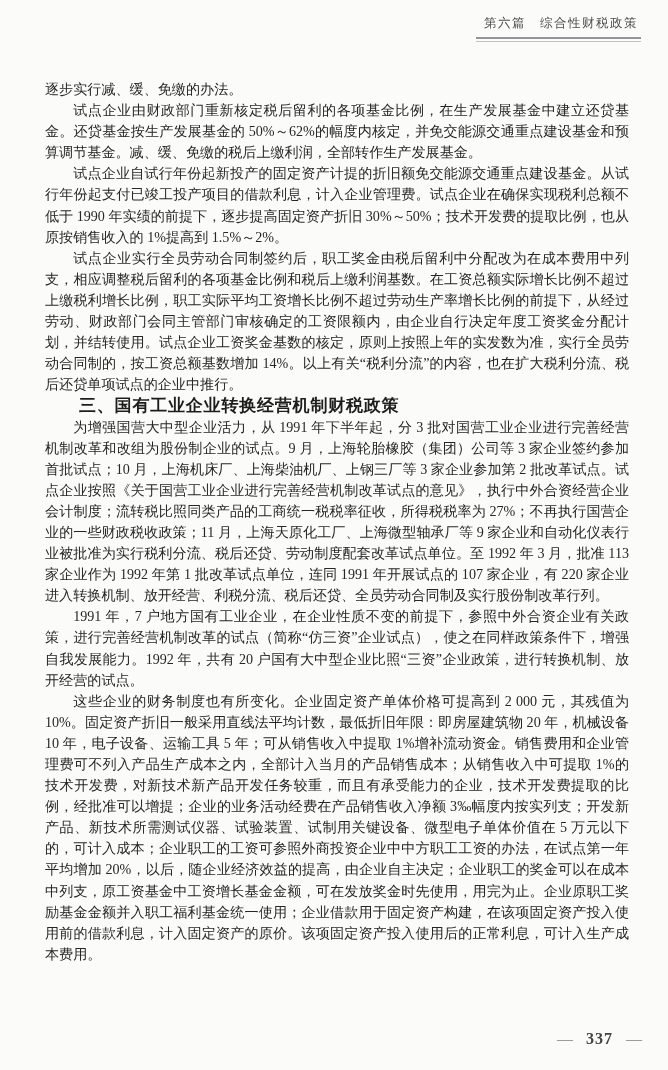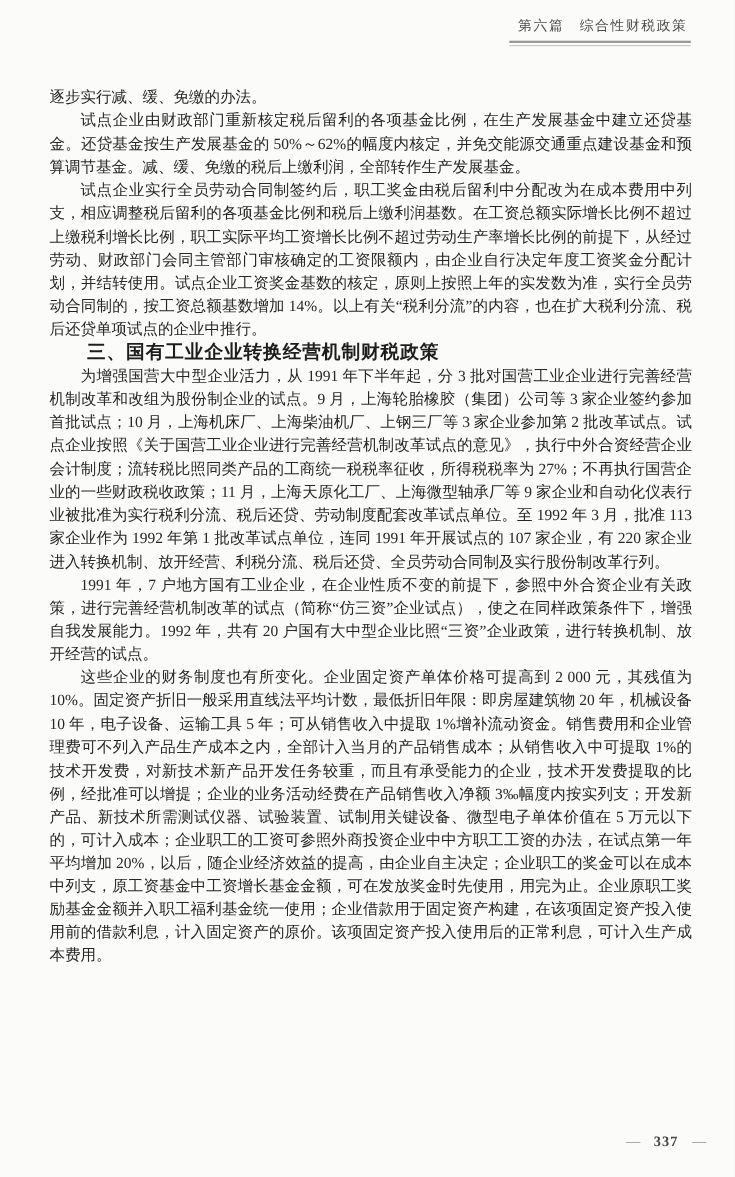--- a/index.html
+++ b/index.html
@@ -7,21 +7,21 @@
     position:relative;
     width:668px;height:1070px;
     margin:0 auto;
     background:#fbfbf9;
     overflow:hidden;
     font-family:"Liberation Serif","DejaVu Serif",serif;
     box-sizing:border-box;
   }
   .running-header{
     position:absolute;
-    top:15px;right:40px;
+    top:15px;right:27px;
     font-size:12.5px;
     color:#4d4d4b;
     letter-spacing:1.5px;
     padding:0 3px 5px 8px;
     border-bottom:2px solid #94949a;
   }
   .running-header::after{
     content:"";
     position:absolute;left:0;right:0;bottom:-5px;
     height:1px;background:#c2c2be;
@@ -31,52 +31,53 @@
     left:45px;top:52px;width:584px;
     font-size:14.1px;
     line-height:21.1px;
     color:#262624;
     text-align:justify;
     text-justify:inter-ideograph;
   }
   .body-text p{margin:0;text-indent:2em;}
   .body-text p.no-indent{text-indent:0;margin-top:27px;}
   .section-heading{
-    font-family:Liberation Mono, monospace;
+    font-family:Liberation Sans, sans-serif;
     font-weight:700;
     font-size:17px;
     letter-spacing:0.8px;
     color:#1d1d1b;
     margin:14px 0 12px 0;
     text-indent:0;
   }
   .page-footer{
     position:absolute;
     top:1030px;right:24px;
-    font-size:13px;
+    font-size:16px;
     color:#7a7a7c;
   }
   .page-footer .dash{color:#8b8b8d;padding:0 2px;}
   .page-footer .num{
     color:#434345;
     font-weight:bold;
     letter-spacing:1px;
     padding:0 7px;
   }
 </style>
 </head>
 <body>
 
 <div class="page">
 
   <div class="running-header">第六篇　综合性财税政策</div>
 
   <div class="body-text">
     <p class="no-indent">逐步实行减、缓、免缴的办法。</p>
     <p>试点企业由财政部门重新核定税后留利的各项基金比例，在生产发展基金中建立还贷基金。还贷基金按生产发展基金的 50%～62%的幅度内核定，并免交能源交通重点建设基金和预算调节基金。减、缓、免缴的税后上缴利润，全部转作生产发展基金。</p>
+    <p>试点企业自试行年份起新投产的固定资产计提的折旧额免交能源交通重点建设基金。从试行年份起支付已竣工投产项目的借款利息，计入企业管理费。试点企业在确保实现税利总额不低于 1990 年实绩的前提下，逐步提高固定资产折旧 30%～50%；技术开发费的提取比例，也从原按销售收入的 1%提高到 1.5%～2%。</p>
     <p>试点企业实行全员劳动合同制签约后，职工奖金由税后留利中分配改为在成本费用中列支，相应调整税后留利的各项基金比例和税后上缴利润基数。在工资总额实际增长比例不超过上缴税利增长比例，职工实际平均工资增长比例不超过劳动生产率增长比例的前提下，从经过劳动、财政部门会同主管部门审核确定的工资限额内，由企业自行决定年度工资奖金分配计划，并结转使用。试点企业工资奖金基数的核定，原则上按照上年的实发数为准，实行全员劳动合同制的，按工资总额基数增加 14%。以上有关“税利分流”的内容，也在扩大税利分流、税后还贷单项试点的企业中推行。</p>
 
     <p class="section-heading">三、国有工业企业转换经营机制财税政策</p>
 
     <p>为增强国营大中型企业活力，从 1991 年下半年起，分 3 批对国营工业企业进行完善经营机制改革和改组为股份制企业的试点。9 月，上海轮胎橡胶（集团）公司等 3 家企业签约参加首批试点；10 月，上海机床厂、上海柴油机厂、上钢三厂等 3 家企业参加第 2 批改革试点。试点企业按照《关于国营工业企业进行完善经营机制改革试点的意见》，执行中外合资经营企业会计制度；流转税比照同类产品的工商统一税税率征收，所得税税率为 27%；不再执行国营企业的一些财政税收政策；11 月，上海天原化工厂、上海微型轴承厂等 9 家企业和自动化仪表行业被批准为实行税利分流、税后还贷、劳动制度配套改革试点单位。至 1992 年 3 月，批准 113 家企业作为 1992 年第 1 批改革试点单位，连同 1991 年开展试点的 107 家企业，有 220 家企业进入转换机制、放开经营、利税分流、税后还贷、全员劳动合同制及实行股份制改革行列。</p>
     <p>1991 年，7 户地方国有工业企业，在企业性质不变的前提下，参照中外合资企业有关政策，进行完善经营机制改革的试点（简称“仿三资”企业试点），使之在同样政策条件下，增强自我发展能力。1992 年，共有 20 户国有大中型企业比照“三资”企业政策，进行转换机制、放开经营的试点。</p>
     <p>这些企业的财务制度也有所变化。企业固定资产单体价格可提高到 2 000 元，其残值为 10%。固定资产折旧一般采用直线法平均计数，最低折旧年限：即房屋建筑物 20 年，机械设备 10 年，电子设备、运输工具 5 年；可从销售收入中提取 1%增补流动资金。销售费用和企业管理费可不列入产品生产成本之内，全部计入当月的产品销售成本；从销售收入中可提取 1%的技术开发费，对新技术新产品开发任务较重，而且有承受能力的企业，技术开发费提取的比例，经批准可以增提；企业的业务活动经费在产品销售收入净额 3‰幅度内按实列支；开发新产品、新技术所需测试仪器、试验装置、试制用关键设备、微型电子单体价值在 5 万元以下的，可计入成本；企业职工的工资可参照外商投资企业中中方职工工资的办法，在试点第一年平均增加 20%，以后，随企业经济效益的提高，由企业自主决定；企业职工的奖金可以在成本中列支，原工资基金中工资增长基金金额，可在发放奖金时先使用，用完为止。企业原职工奖励基金金额并入职工福利基金统一使用；企业借款用于固定资产构建，在该项固定资产投入使用前的借款利息，计入固定资产的原价。该项固定资产投入使用后的正常利息，可计入生产成本费用。</p>
   </div>
 
   <div class="page-footer">

